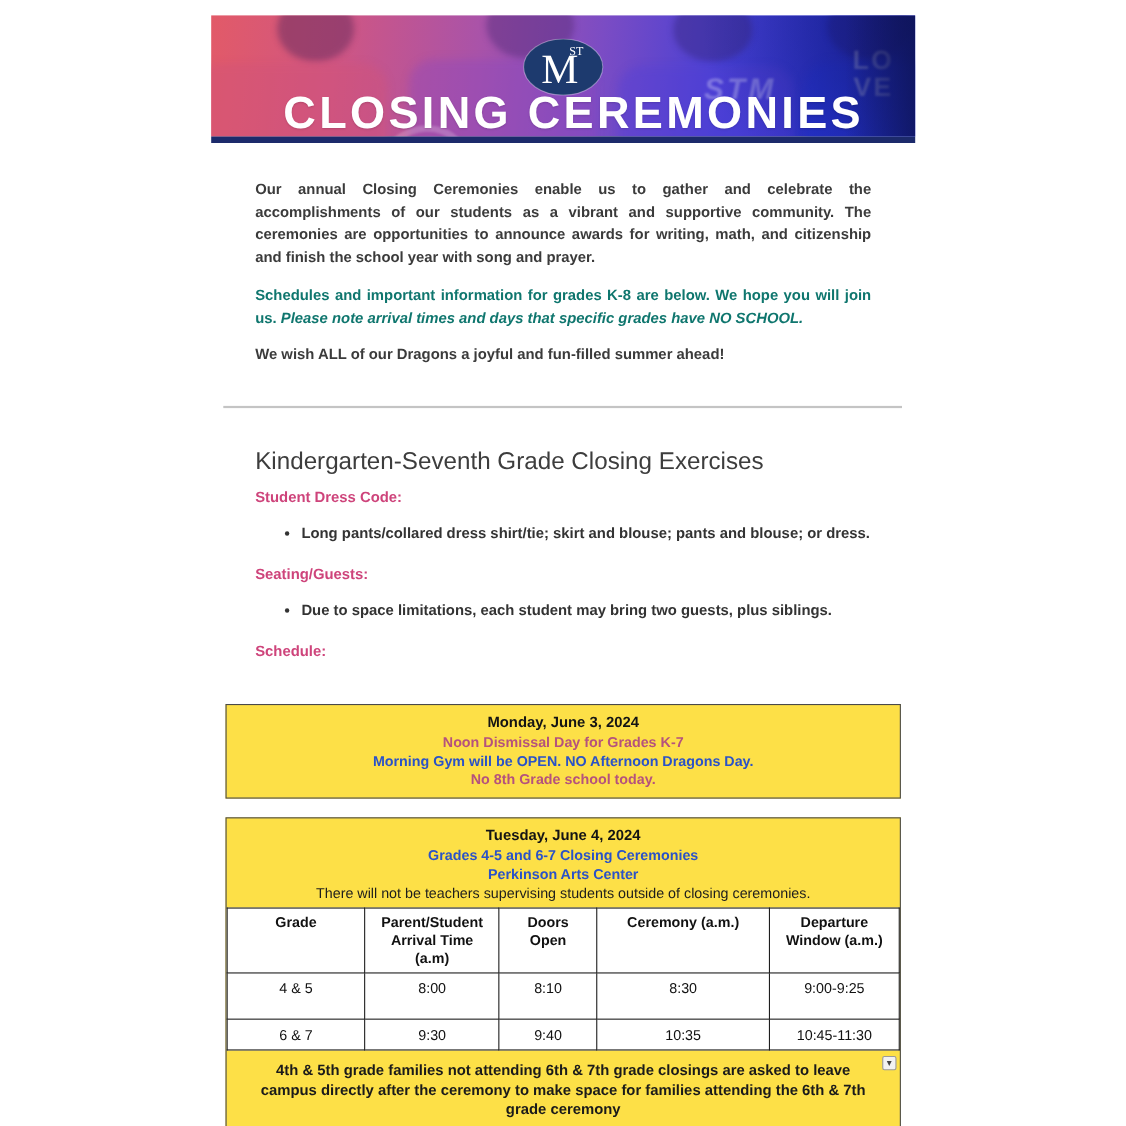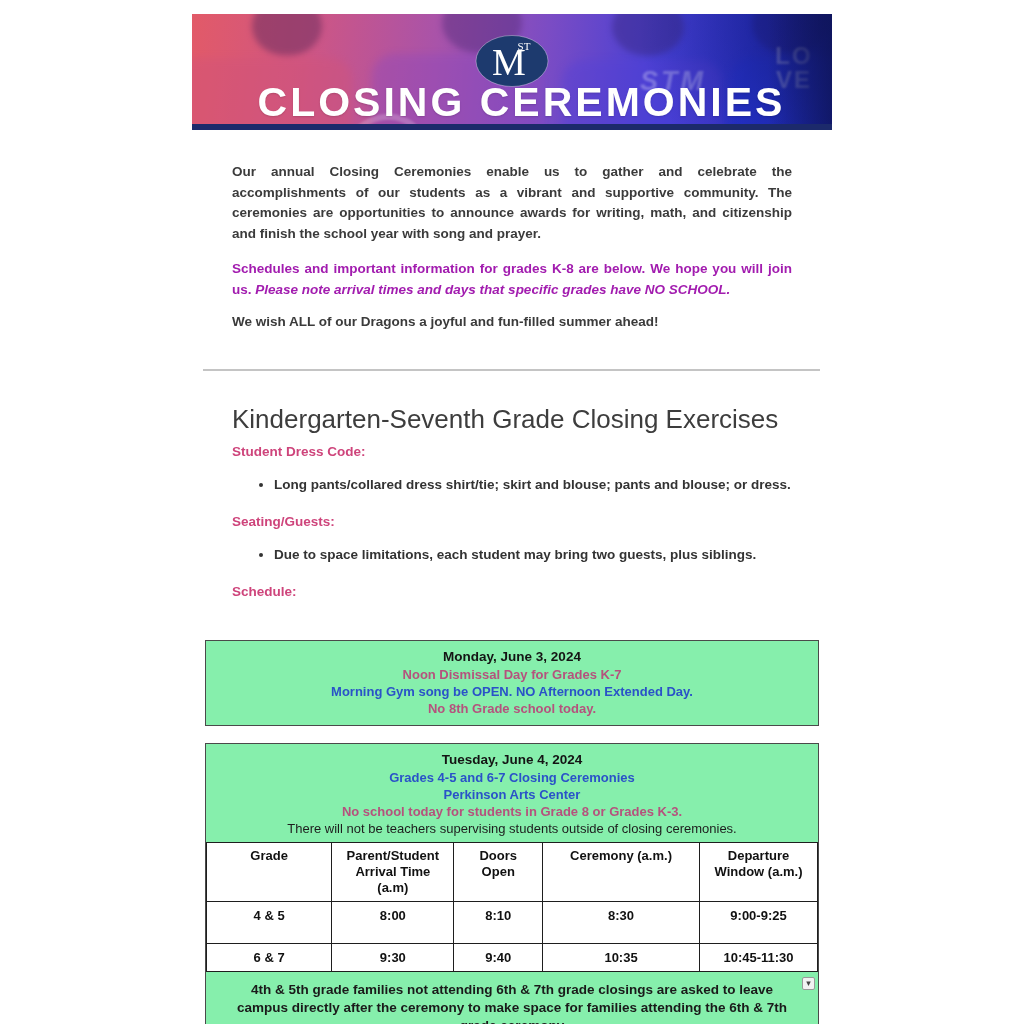--- a/index.html
+++ b/index.html
@@ -49,57 +49,57 @@
     font-size:41px; font-weight:700; letter-spacing:3px; line-height:44px;
     text-shadow:0 1px 2px rgba(0,0,0,.15);
     white-space:nowrap;
     margin-left:19px;
   }
 
   
   .content { padding:0 40px; }
   .para { font-size:13.5px; font-weight:700; line-height:20.5px; text-align:justify; color:#3b3b3b; margin:0; }
   .p1 { margin-top:32px; }
-  .p2 { margin-top:15px; color:#a21caf; }
+  .p2 { margin-top:15px; color:#0f766e; }
   .p2 .it { font-style:italic; }
   .p3 { margin-top:12px; }
 
   .divider { border:none; border-top:2px solid #c4c4c4; margin:36px -28px 0 -29px; }
 
   .section-heading {
-    margin:33px 0 0 0; font-weight:400; font-size:26px; line-height:30px; color:#3d3d3d;
+    margin:33px 0 0 0; font-weight:400; font-size:22px; line-height:30px; color:#3d3d3d;
   }
   .pink-label { margin:9px 0 0 0; color:#ce447b; font-weight:700; font-size:13.5px; line-height:17px; }
   .label-gap { margin-top:20px; }
   ul.blist { margin:17px 0 0 0; padding-left:42px; }
   ul.blist li { font-size:13.5px; font-weight:700; color:#333333; line-height:16px; }
 
   
   .bluebox {
     margin:40px -27px 0 -27px;
-    background:#86efac; border:1px solid #4a4a4a;
+    background:#fde047; border:1px solid #4a4a4a;
     text-align:center; font-size:13px; font-weight:700; line-height:17px;
     padding:7px 10px 8px 10px;
   }
   .bluebox.second { margin-top:17px; padding:7px 0 40px 0; }
   .bb-date { color:#141414; font-size:13.5px; line-height:18px; }
   .bb-pink { color:#b5527d; }
   .bb-blue { color:#2a52c8; }
   .bb-plain { color:#1d1d1d; font-weight:400; }
 
   
   table.sched {
     width:100%; border-collapse:collapse; background:#ffffff; margin-top:5px;
     font-size:13px; text-align:center;
   }
   table.sched th, table.sched td {
     border:1.5px solid #1e1e1e; padding:5px 9px; vertical-align:top;
   }
   table.sched th { font-weight:700; line-height:16px; color:#111111; }
-  table.sched td { font-weight:700; color:#111111; }
+  table.sched td { font-weight:400; color:#111111; }
   tr.row1 td { height:42px; }
   tr.row2 td { height:27px; }
 
   
   .note-wrap { position:relative; padding:9px 26px 0 26px; }
   .note-main { color:#1a1a1a; font-weight:700; font-size:13.5px; line-height:18px; text-align:center; }
   .dd-arrow {
     position:absolute; top:5px; right:3px; width:13px; height:13px;
     background:#f2f2f2; border:1px solid #9a9a9a; border-radius:2px;
     font-size:9px; line-height:11px; color:#444444; text-align:center; cursor:pointer;
@@ -158,29 +158,28 @@
     <p class="pink-label label-gap">Seating/Guests:</p>
     <ul class="blist">
       <li>Due to space limitations, each student may bring two guests, plus siblings.</li>
     </ul>
 
     <p class="pink-label label-gap">Schedule:</p>
 
     <div class="bluebox">
       <div class="bb-date">Monday, June 3, 2024</div>
       <div class="bb-pink">Noon Dismissal Day for Grades K-7</div>
-      <div class="bb-blue">Morning Gym song be OPEN. NO Afternoon Extended Day.</div>
+      <div class="bb-blue">Morning Gym will be OPEN. NO Afternoon Dragons Day.</div>
       <div class="bb-pink">No 8th Grade school today.</div>
     </div>
 
     <div class="bluebox second">
       <div class="bb-date">Tuesday, June 4, 2024</div>
       <div class="bb-blue">Grades 4-5 and 6-7 Closing Ceremonies</div>
       <div class="bb-blue">Perkinson Arts Center</div>
-      <div class="bb-pink">No school today for students in Grade 8 or Grades K-3.</div>
       <div class="bb-plain">There will not be teachers supervising students outside of closing ceremonies.</div>
 
       <table class="sched">
         <colgroup>
           <col style="width:20.5%">
             <col style="width:20%">
             <col style="width:14.5%">
             <col style="width:25.7%">
             <col style="width:19.3%">
         </colgroup>

